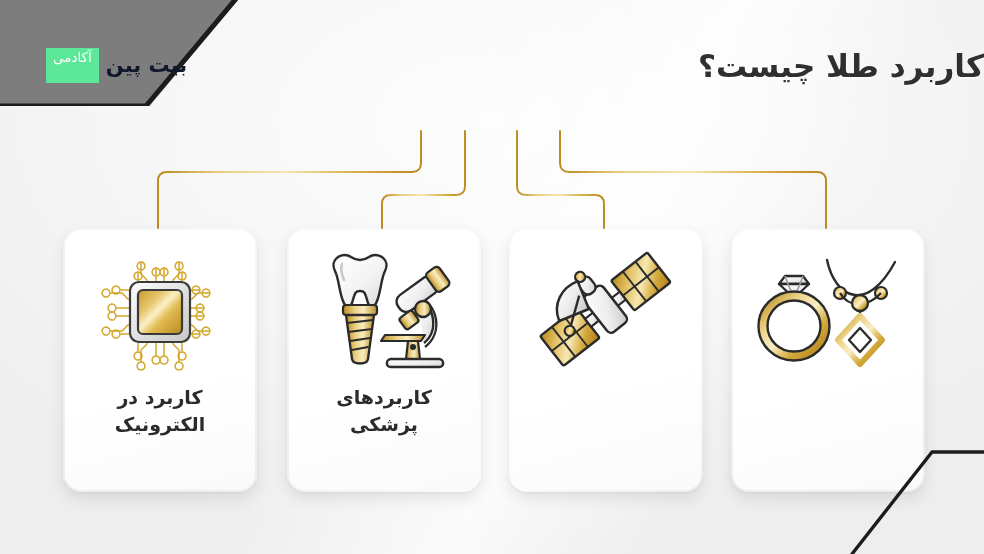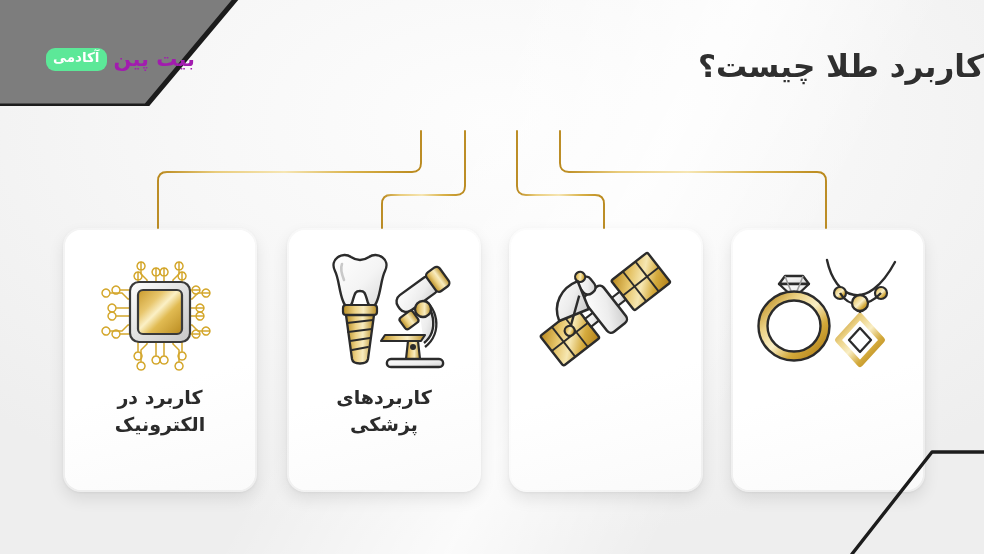--- a/index.html
+++ b/index.html
@@ -17,23 +17,23 @@
   }
   .bg-sheen{position:absolute;left:0;top:0;width:984px;height:554px;
     background:linear-gradient(118deg, rgba(255,255,255,0) 40%, rgba(255,255,255,.75) 58%, rgba(255,255,255,0) 74%);
     pointer-events:none;}
 
   
   .plaque{position:absolute;left:-6px;top:-6px;width:246px;height:112px;}
   .plaque svg{display:block;}
   .logo-wrap{position:absolute;left:46px;top:48px;display:flex;align-items:center;gap:7px;
     direction:rtl;}
-  .logo-badge{background:#5ce898;color:#ffffff;font-size:13.5px;font-weight:700;
-    padding:3px 7px 6px 7px;line-height:1;letter-spacing:0;border-radius:9px;}
-  .logo-main{color:#a21caf;font-size:21px;font-weight:700;line-height:1;letter-spacing:0;}
+  .logo-badge{background:#5ce898;color:#ffffff;font-size:13.5px;font-weight:400;
+    padding:3px 7px 18px 7px;line-height:1;letter-spacing:0;}
+  .logo-main{color:#0f172a;font-size:21px;font-weight:700;line-height:1;letter-spacing:0;}
 
   
   .title{position:absolute;left:0;right:0;top:48px;text-align:right;
     font-size:31px;font-weight:700;color:#2f2f2f;letter-spacing:0;
     text-shadow:0 1px 1px rgba(255,255,255,.9);margin-left:32px;}
 
   
   .connectors{position:absolute;left:0;top:0;width:984px;height:260px;pointer-events:none;}
 
   

